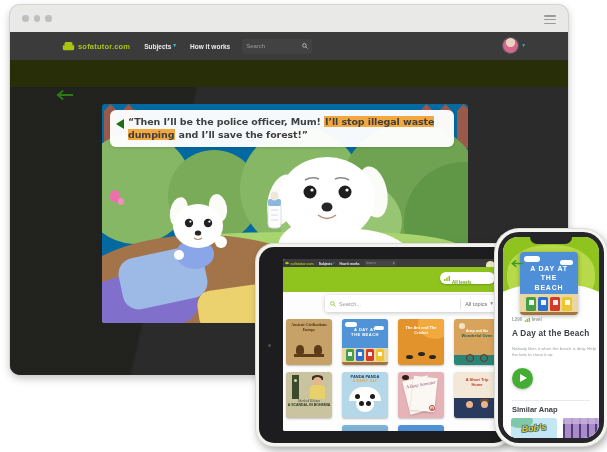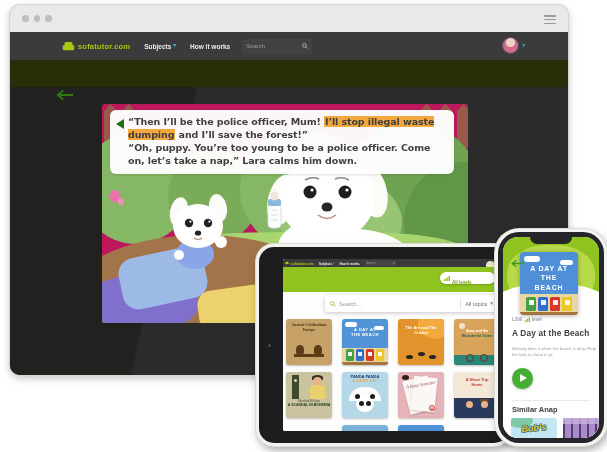--- a/index.html
+++ b/index.html
@@ -34,21 +34,21 @@
 
   .band { height:27px; background:#272e08; }
 
   .reader { position:relative; height:288px; background:#2b2b2b; overflow:hidden; }
   .reader-shade { position:absolute; left:0; top:0; width:290px; height:100%;
     background:linear-gradient(103deg, rgba(10,14,2,.30) 0 52%, rgba(10,14,2,0) 53%); }
   .back-arrow { position:absolute; left:46px; top:2px; width:18px; height:12px; cursor:pointer; }
 
   
   .ill { position:absolute; left:92px; top:17px; width:366px; height:219px; border-radius:3px;
-    overflow:hidden; background:#be185d; }
+    overflow:hidden; background:#0369a1; }
   .post { position:absolute; top:0; width:13px; height:44px; background:#9a5a4b;
     clip-path:polygon(50% 0,100% 16%,100% 100%,0 100%,0 16%); }
   .bush { position:absolute; border-radius:50%; }
   .grass { position:absolute; left:0; right:0; top:128px; bottom:0; background:#a9d56e;
     border-radius:50% 30% 0 0 / 30px 20px; }
   .grass2 { position:absolute; right:-30px; bottom:-34px; width:230px; height:95px; background:#8fc25c; border-radius:50%; }
   .dirt { position:absolute; left:-40px; bottom:-52px; width:280px; height:140px; background:#a3744a; border-radius:50%; }
   .flower1 { position:absolute; left:8px; top:86px; width:10px; height:12px; background:#ef6fae; border-radius:50% 50% 40% 40%; }
   .flower2 { position:absolute; left:16px; top:94px; width:6px; height:7px; background:#f48cc0; border-radius:50%; }
   .pillow { position:absolute; }
@@ -321,21 +321,20 @@
           <circle cx="88.4" cy="117.6" r="1.1" fill="#fff"></circle>
             <circle cx="107.4" cy="117.6" r="1.1" fill="#fff"></circle>
           <ellipse cx="96" cy="129" rx="3.2" ry="2.6" fill="#262626"></ellipse>
           <path d="M92 134 q4 3 8 0" stroke="#b98c76" stroke-width="1.2" fill="none"></path>
         </svg>
 
         <div class="textbox">
           <div class="story-pointer"></div>
           <div class="story">
             <p><span>“Then I’ll be the police officer, Mum! </span><span class="hl">I’ll stop illegal waste dumping</span><span> and I’ll save the forest!”</span></p>
-            <p>“Oh, puppy. You’re too young to be a police officer. Come on, let’s take a nap,” Lara calms him down.</p>
           </div>
         </div>
       </div>
     </div>
   </div>
 </div>
 
 <div class="tablet">
   <div class="t-bezel">
     <div class="t-cam"></div>

